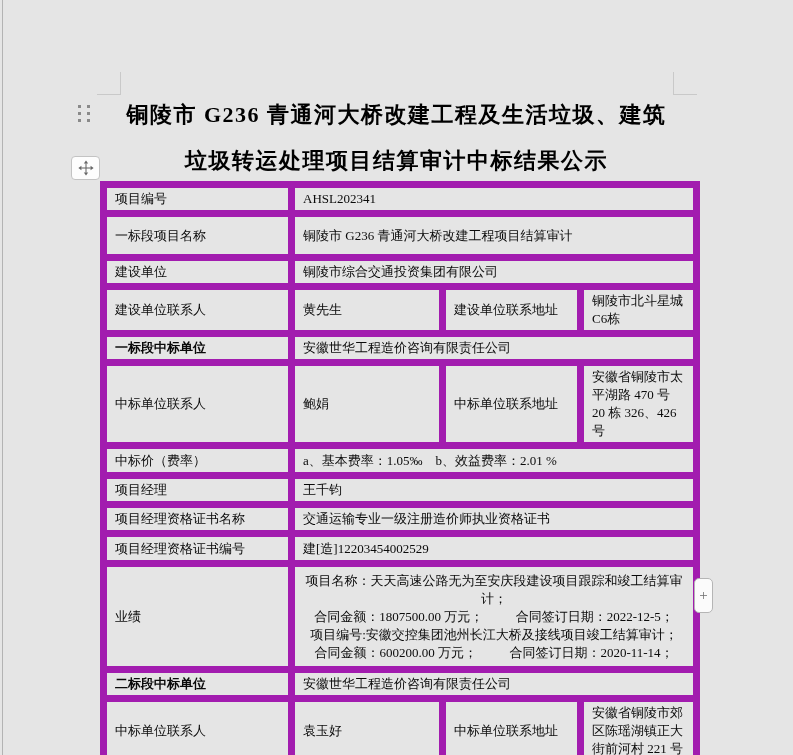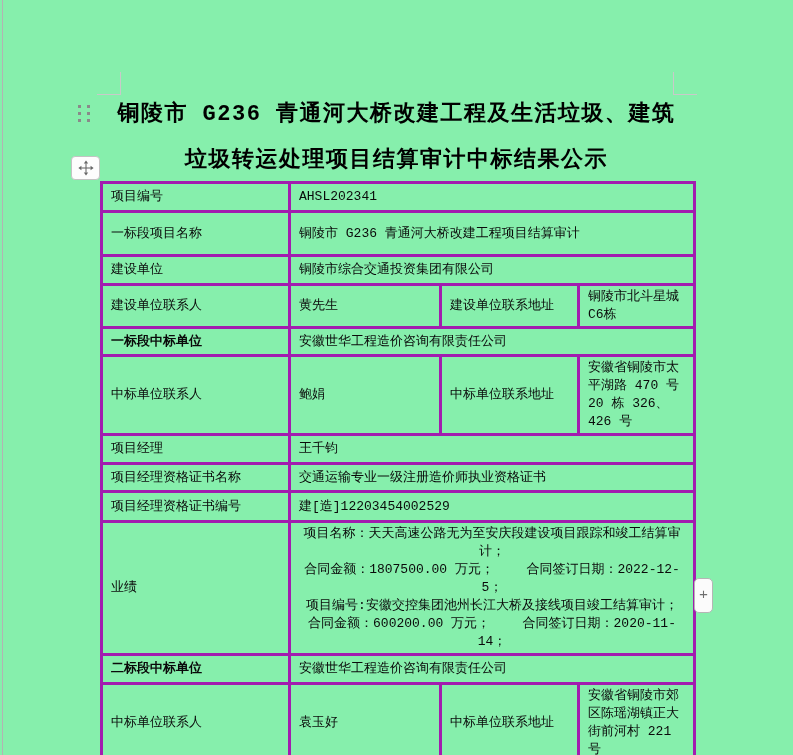--- a/index.html
+++ b/index.html
@@ -1,17 +1,17 @@
 <!DOCTYPE html>
 <html><head>
 <meta charset="utf-8">
 <style>
   html,body{margin:0;padding:0;background:#fff;}
-  .stage{position:relative;width:793px;height:755px;background:#86efac;overflow:hidden;
-         font-family:Liberation Mono, monospace;color:#000;}
+  .stage{position:relative;width:793px;height:755px;background:#e5e5e5;overflow:hidden;
+         font-family:Liberation Serif, serif;color:#000;}
   .edge-line{position:absolute;left:2px;top:0;width:1px;height:755px;background:#b3b3b3;}
   .crop{position:absolute;background:#c9c9c9;}
   .crop.tl-v{left:120px;top:72px;width:1px;height:23px;}
   .crop.tl-h{left:97px;top:94px;width:24px;height:1px;}
   .crop.tr-v{left:673px;top:72px;width:1px;height:23px;}
   .crop.tr-h{left:673px;top:94px;width:24px;height:1px;}
 
   .para-handle{position:absolute;left:78px;top:105px;display:grid;
                grid-template-columns:repeat(2,3px);grid-template-rows:repeat(3,3px);
                gap:4px 6px;cursor:grab;}
@@ -19,21 +19,21 @@
 
   .doc-title{position:absolute;left:100px;top:92px;width:593px;text-align:center;
              font-weight:700;font-size:22px;line-height:46px;letter-spacing:1.5px;color:#000;}
 
   .move-handle{position:absolute;left:71px;top:156px;width:29px;height:24px;
                border:1px solid #c3c3c3;border-radius:4px;background:#fdfdfd;
                box-sizing:border-box;display:flex;align-items:center;justify-content:center;cursor:move;}
 
   table.doc{position:absolute;left:100px;top:181px;width:593px;border-collapse:collapse;
             table-layout:fixed;font-size:13px;color:#0a0a0a;}
-  table.doc td{border:3px solid #a21caf;padding:2px 8px;vertical-align:middle;
+  table.doc td{border:7px solid #a21caf;padding:2px 8px;vertical-align:middle;
                line-height:18px;overflow:hidden;}
   td.lab{padding-left:9px;}
   td.bold{font-weight:700;margin-top:20px;}
   td.addr{padding:2px 5px;line-height:19px;}
   td.perf{line-height:21px;text-align:center;}
   .h29{height:29px}.h31{height:44px}.h30{height:30px}.h43{height:43px}.h28{height:28px}
   .h64{height:64px}.h106{height:106px}.h65{height:65px}
 
   .add-btn{position:absolute;left:694px;top:578px;width:19px;height:35px;box-sizing:border-box;
            border:1px solid #b5b5b5;border-radius:5px;background:#fbfbfb;
@@ -108,20 +108,24 @@
       <tr class="h28">
         <td class="lab bold">一标段中标单位</td>
         <td colspan="3">安徽世华工程造价咨询有限责任公司</td>
       </tr>
       <tr class="h64">
         <td class="lab">中标单位联系人</td>
         <td>鲍娟</td>
         <td>中标单位联系地址</td>
         <td class="addr">安徽省铜陵市太平湖路 470 号 20 栋 326、426 号</td>
       </tr>
+      <tr class="h30">
+        <td class="lab">中标价（费率）</td>
+        <td colspan="3">a、基本费率：1.05‰ b、效益费率：2.01 %</td>
+      </tr>
       <tr class="h29">
         <td class="lab">项目经理</td>
         <td colspan="3">王千钧</td>
       </tr>
       <tr class="h28">
         <td class="lab">项目经理资格证书名称</td>
         <td colspan="3">交通运输专业一级注册造价师执业资格证书</td>
       </tr>
       <tr class="h30">
         <td class="lab">项目经理资格证书编号</td>

